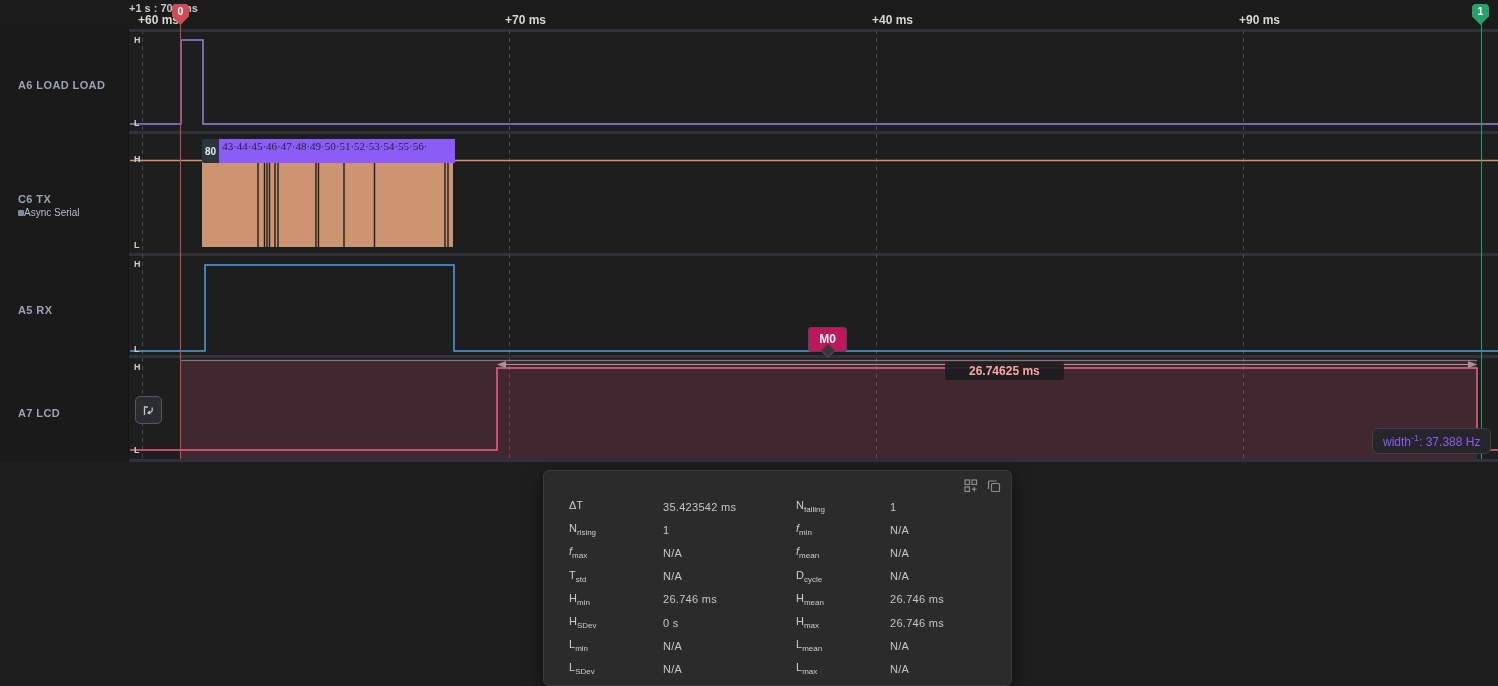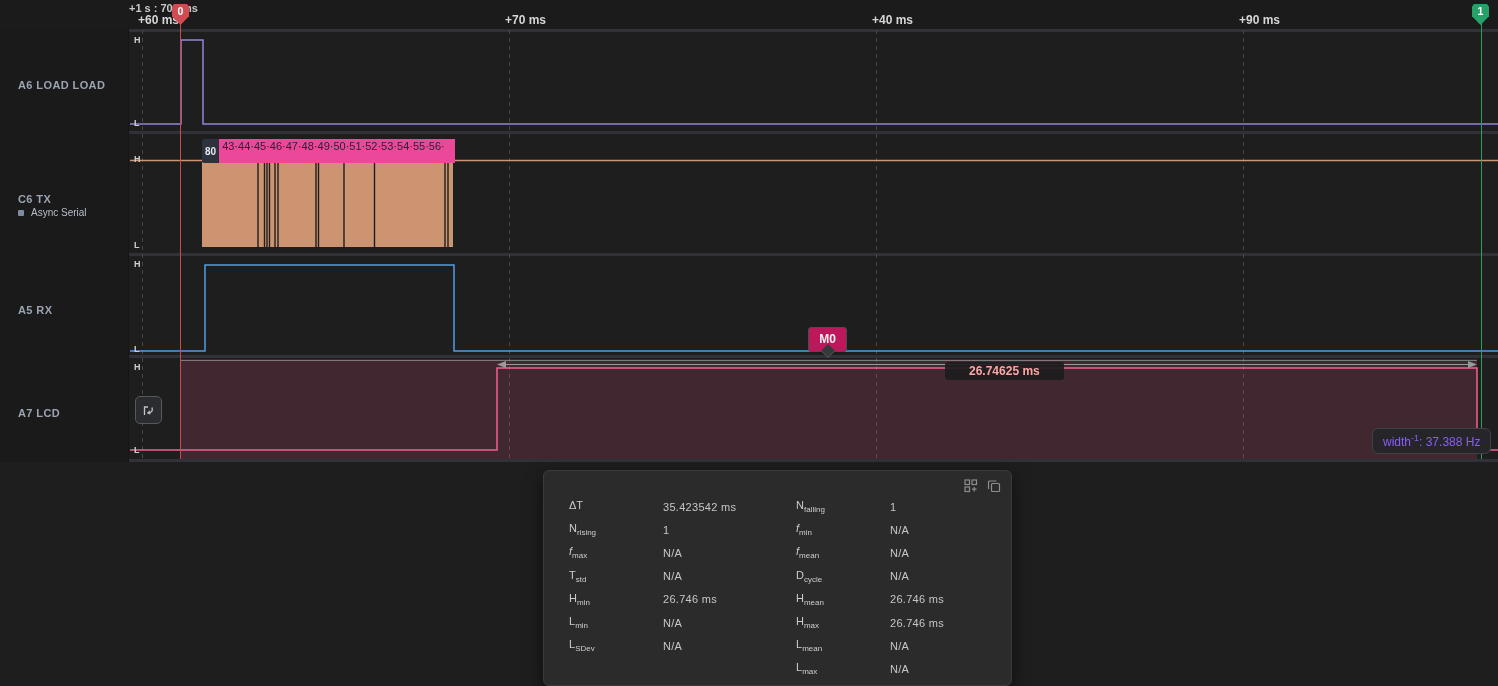--- a/index.html
+++ b/index.html
@@ -10,40 +10,40 @@
   .timeline { position:absolute; left:0; top:0; width:1498px; height:29px; background:#1b1b1b; }
   .abs-time { position:absolute; left:129px; top:2px; font-size:11px; font-weight:bold; color:#c9c9c9; white-space:nowrap; }
   .tick-label { position:absolute; top:13px; font-size:12px; font-weight:bold; color:#d6d6d6; white-space:nowrap; }
 
   
   .label-col { position:absolute; left:0; top:29px; width:129px; height:433px; background:#1a1a1a; border-right:1px solid #151515; }
   .sep { position:absolute; left:0; width:1498px; height:3px; background:#313237; }
   .plot-area { position:absolute; left:129px; top:29px; width:1369px; height:433px; }
 
   .ch-name { position:absolute; left:18px; font-size:11px; font-weight:600; letter-spacing:.4px; color:#9aa4b2; white-space:nowrap; }
-  .analyzer-row { position:absolute; left:18px; display:flex; align-items:center; gap:7px; }
+  .analyzer-row { position:absolute; left:18px; display:flex; align-items:center; }
   .analyzer-bullet { width:6px; height:6px; border-radius:1px; background:#7e8aa0; }
   .analyzer-name { font-size:10px; color:#b6bec9; white-space:nowrap; }
 
   .hl { position:absolute; font-size:9px; font-weight:bold; color:#cfcfcf; }
 
   svg.wave { position:absolute; left:0; top:0; width:1498px; height:686px; }
 
   
   .pin { position:absolute; top:4px; width:17px; height:21px; color:#fff; font-size:10.5px; font-weight:bold;
          text-align:center; line-height:15px; z-index:6;
          clip-path:polygon(12% 0%, 88% 0%, 100% 12%, 100% 58%, 50% 100%, 0% 58%, 0% 12%); }
   .pin-0 { left:172px; background:#d04b52; }
   .pin-1 { left:1472px; background:#26a269; }
 
   
   .serial-strip { position:absolute; left:202px; top:139px; width:253px; height:24px; display:flex; align-items:stretch; z-index:4; overflow:hidden; }
   .serial-badge { background:#2c323e; color:#e8eaee; font-size:10px; font-weight:bold; padding:0 3px; border-radius:2px 0 0 2px;
                   display:flex; align-items:center; }
-  .serial-values { background:#ec4899; color:#20263a; font-size:11px; line-height:15px; padding:0 3px; flex:1; white-space:nowrap; overflow:hidden; }
+  .serial-values { background:#8b5cf6; color:#20263a; font-size:11px; line-height:15px; padding:0 3px; flex:1; white-space:nowrap; overflow:hidden;font-family:Liberation Serif, serif; }
 
   
   .m0-tip { position:absolute; left:808px; top:327px; width:39px; height:25px; background:#be185d; border:1px solid #4a4c50;
             border-radius:3px; color:#f0f0f0; font-size:12px; font-weight:bold; text-align:center; line-height:23px; z-index:7; }
   .m0-tip::after { content:""; position:absolute; left:14px; bottom:-5px; width:9px; height:9px; background:#36383c;
                    border-right:1px solid #4a4c50; border-bottom:1px solid #4a4c50; transform:rotate(45deg); }
   .width-label { position:absolute; left:945px; top:362px; background:rgba(28,28,30,.9); border-radius:3px; padding:2px 24px;
                  color:#fca5a5; font-size:12px; font-weight:bold; z-index:7; white-space:nowrap; }
   .freq-tip { position:absolute; left:1372px; top:428px; background:#26262a; border:1px solid #404046; border-radius:6px;
               padding:4px 10px; color:#8b5cf6; font-size:12px; z-index:8; white-space:nowrap; }
@@ -199,20 +199,24 @@
       </div>
     <div class="mrow">
         <span class="mlabel"><span>T</span><sub>std</sub></span>
         <span class="mvalue">N/A</span>
       </div>
     <div class="mrow">
         <span class="mlabel"><span>H</span><sub>min</sub></span>
         <span class="mvalue">26.746 ms</span>
       </div>
     <div class="mrow">
+        <span class="mlabel"><span>H</span><sub>SDev</sub></span>
+        <span class="mvalue">0 s</span>
+      </div>
+    <div class="mrow">
         <span class="mlabel"><span>L</span><sub>min</sub></span>
         <span class="mvalue">N/A</span>
       </div>
     <div class="mrow">
         <span class="mlabel"><span>L</span><sub>SDev</sub></span>
         <span class="mvalue">N/A</span>
       </div>
   </div>
 
   <div class="mcol mcol-right">

